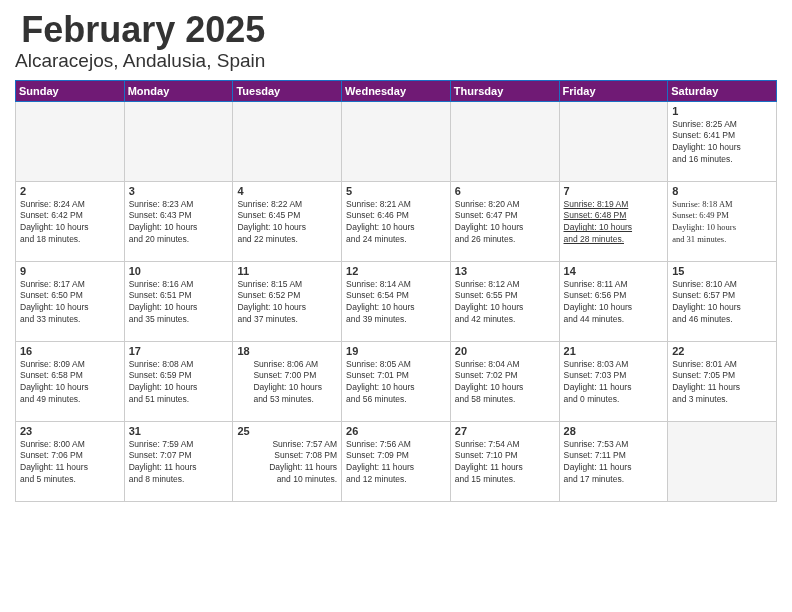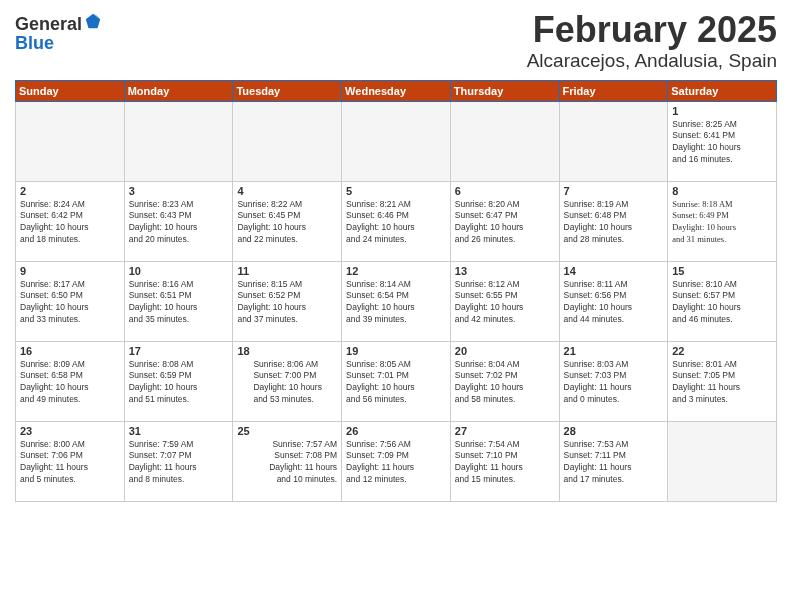--- a/index.html
+++ b/index.html
@@ -47,21 +47,21 @@
     .location {
       font-size: 19px;
       color: #333;
     }
     .calendar {
       width: 100%;
       border-collapse: collapse;
       table-layout: fixed;
     }
     .calendar th {
-      background: #c2410c;
+      background: #701a75;
       color: #fff;
       font-size: 11px;
       font-weight: bold;
       padding: 4px 3px;
       text-align: left;
       border: 1px solid #1a6fc4;
     }
     .calendar td {
       border: 1px solid #ccc;
       vertical-align: top;
@@ -84,32 +84,20 @@
       color: #333;
       font-size: 8.5px;
       line-height: 1.4;
     }
   </style>
 </head>
 <body>
 
 <div class="page">
   <div class="header">
-    <div class="logo">
-      <div>
-        <div style="display:flex;align-items:center;">
-          <span class="logo-general" style="font-size:18px;font-weight:bold;">General</span>
-          <svg class="logo-icon" viewBox="0 0 20 20" width="22" height="22">
-            <path d="M10 2 L18 8 L15 18 L5 18 L2 8 Z" fill="#1a6fc4"></path>
-            <path d="M10 2 L18 8 L14 4 Z" fill="#4a9fe4"></path>
-          </svg>
-        </div>
-        <div class="logo-blue" style="font-size:18px;font-weight:bold;margin-top:-2px;">Blue</div>
-      </div>
-    </div>
     <div class="title-block">
       <div class="month-title">February 2025</div>
       <div class="location">Alcaracejos, Andalusia, Spain</div>
     </div>
   </div>
 
   <table class="calendar">
     <thead>
       <tr>
 
@@ -169,21 +157,21 @@
           </td>
           <td>
             <span class="day-num">6</span>
             <div class="day-info" style="white-space: pre-line;">Sunrise: 8:20 AM
 Sunset: 6:47 PM
 Daylight: 10 hours
 and 26 minutes.</div>
           </td>
           <td>
             <span class="day-num">7</span>
-            <div class="day-info" style="white-space: pre-line;">Sunrise: 8:19 AM
+            <div class="day-info" style="white-space: pre-line; text-decoration: underline;">Sunrise: 8:19 AM
 Sunset: 6:48 PM
 Daylight: 10 hours
 and 28 minutes.</div>
           </td>
           <td>
             <span class="day-num">8</span>
             <div class="day-info" style="white-space: pre-line; font-family: Liberation Serif, serif;">Sunrise: 8:18 AM
 Sunset: 6:49 PM
 Daylight: 10 hours
 and 31 minutes.</div>

